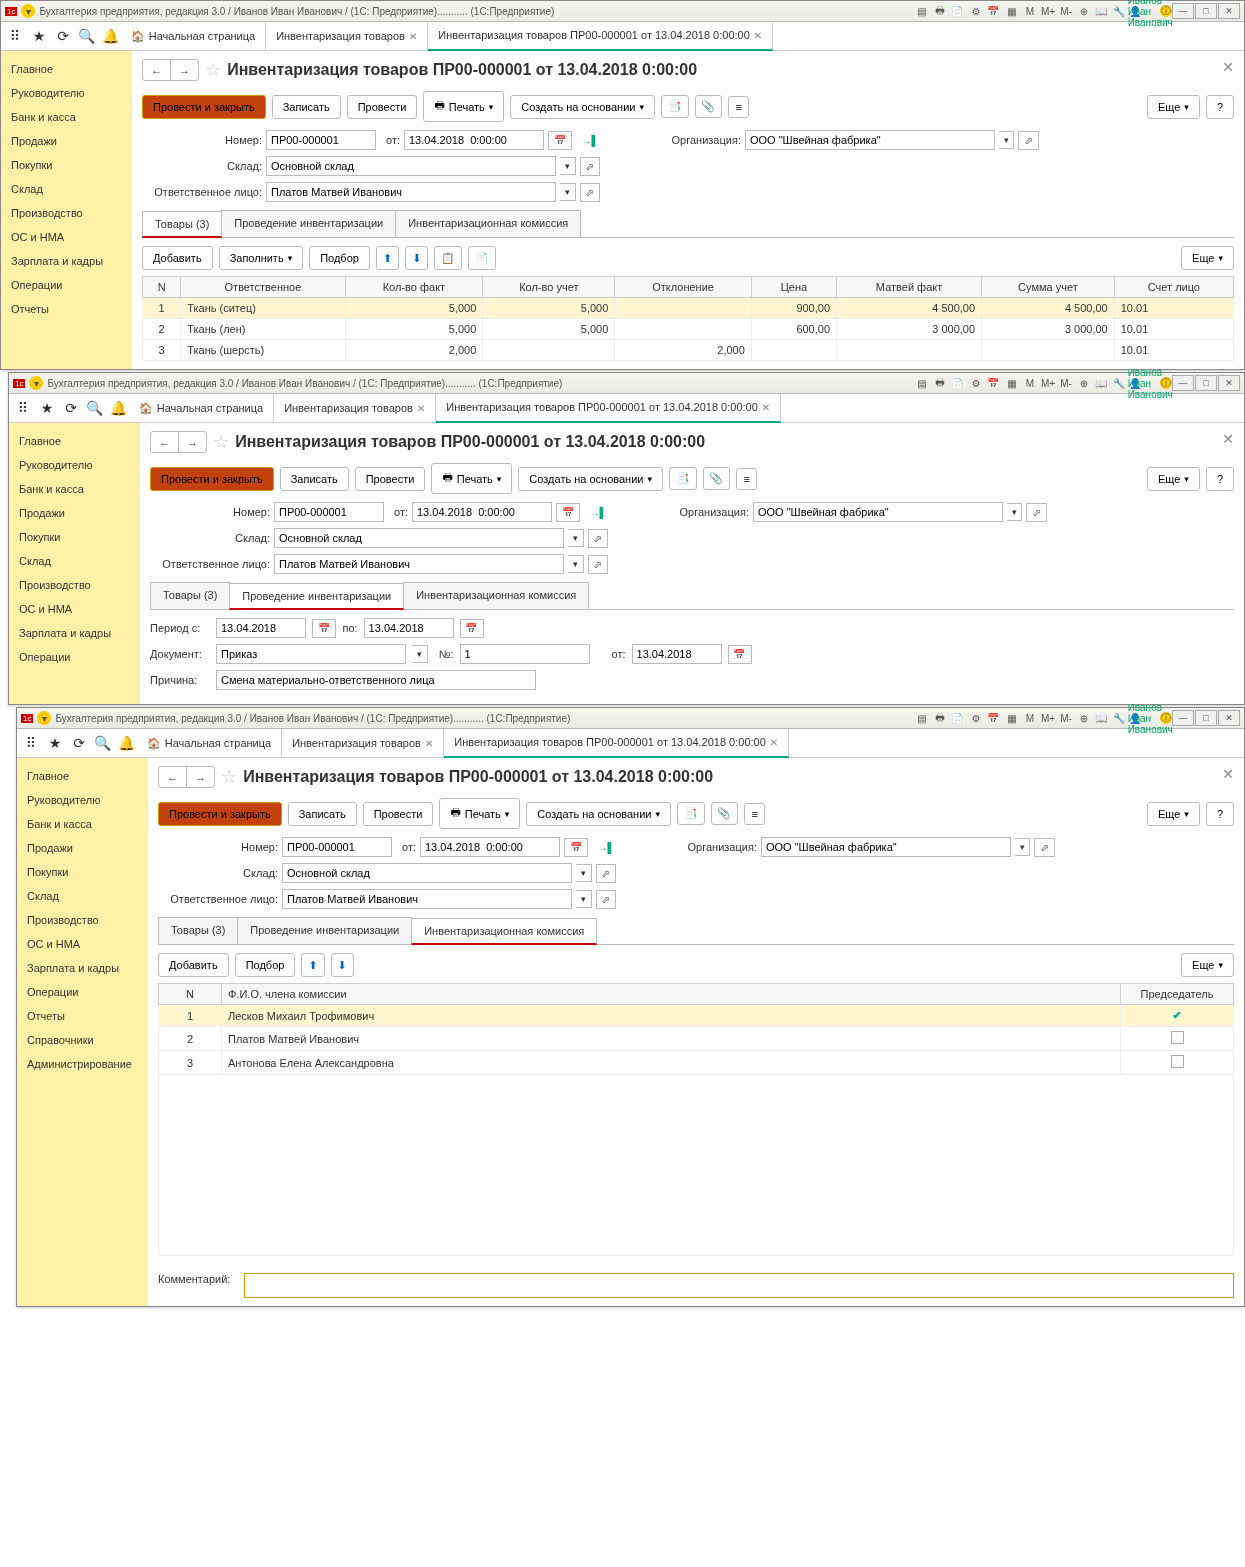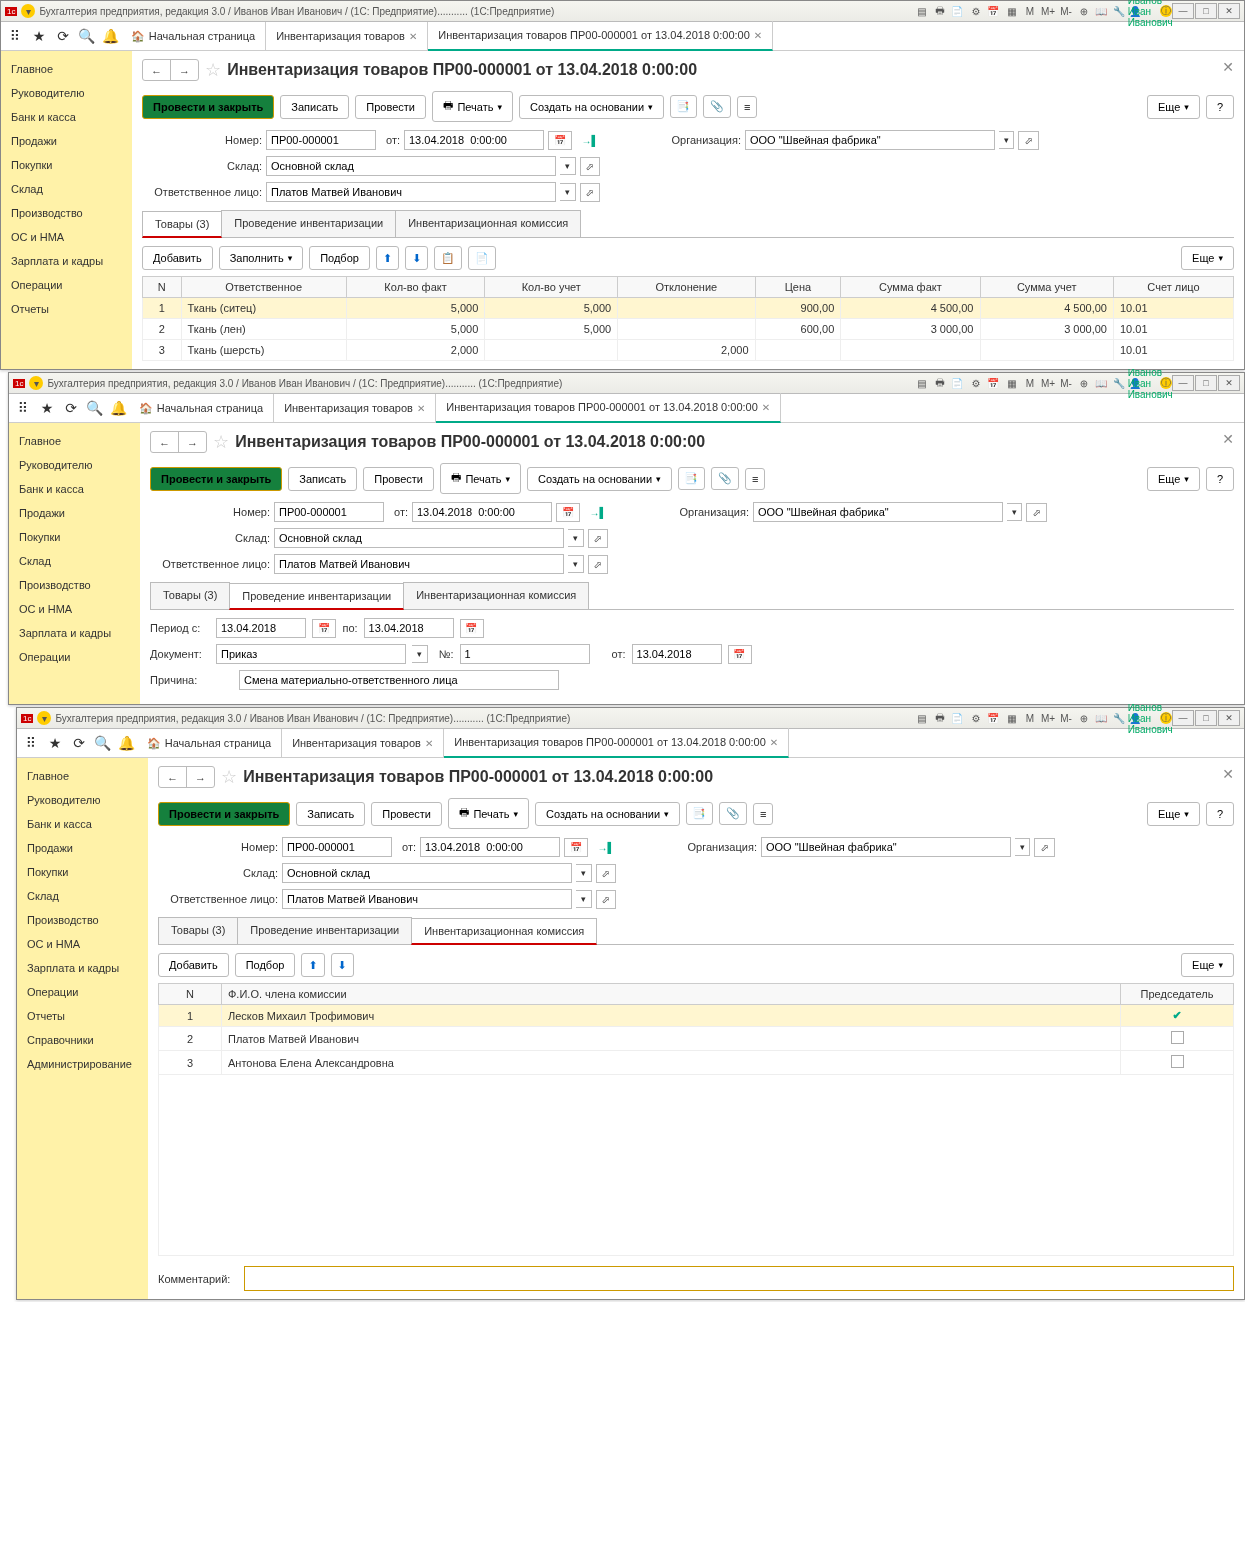--- a/index.html
+++ b/index.html
@@ -24,21 +24,21 @@
 .main{flex:1;background:#fff;padding:8px 10px;position:relative}
 .header-row{display:flex;align-items:center;gap:6px;margin-bottom:10px}
 .nav-arrows{display:flex;border:1px solid #bbb;border-radius:3px}
 .nav-arrows span{padding:4px 8px;border-right:1px solid #bbb}
 .nav-arrows span:last-child{border-right:0}
 .star{font-size:18px;color:#ccc}
 .page-title{font-size:16px;font-weight:bold}
 .close-x{position:absolute;right:10px;top:8px;font-size:14px;color:#888;cursor:pointer}
 .btn-row{display:flex;gap:6px;align-items:center;margin-bottom:8px}
 .btn{border:1px solid #bbb;border-radius:3px;padding:5px 10px;background:#fff;font-size:11px;display:inline-flex;align-items:center;gap:4px}
-.btn.primary{background:#15803d;font-weight:bold;border-color:#cc9900}
+.btn.primary{background:#c2410c;font-weight:normal;border-color:#cc9900}
 .btn.icon-only{padding:4px 6px}
 .spacer{flex:1}
 .field-row{display:flex;align-items:center;gap:4px;margin-bottom:6px;font-size:11px}
 .field-label{width:120px;text-align:right}
 .input{border:1px solid #bbb;padding:3px 4px;background:#fff;font-size:11px}
 .input-sm{width:100px}
 .input-date{width:130px}
 .input-med{width:280px}
 .dd-btn{border:1px solid #bbb;border-left:0;padding:3px 5px;background:#fff;font-size:9px}
 .icon-btn{border:1px solid #bbb;padding:3px 5px;background:#fff;font-size:10px}
@@ -48,21 +48,21 @@
 .tbl-toolbar{display:flex;gap:6px;margin-bottom:6px}
 .tbl{width:100%;border-collapse:collapse;font-size:11px}
 .tbl th{border:1px solid #ccc;background:#f8f8f8;padding:4px 6px;font-weight:normal;text-align:center}
 .tbl td{border:1px solid #eee;padding:4px 6px}
 .tbl tr.sel{background:#fff6d0}
 .tbl td.num{text-align:right}
 .tbl td.ctr{text-align:center}
 .period-row{display:flex;align-items:center;gap:6px;margin-bottom:6px}
 .checkbox-cell{text-align:center}
 .chk{color:#0a8;font-weight:bold}
-.comment-row{display:flex;align-items:center;gap:14px;margin-top:10px}
+.comment-row{display:flex;align-items:flex-start;gap:14px;margin-top:17px}
 .comment-input{flex:1;border:1px solid #cc9900;background:#fff;padding:4px}
 .caret::after{content:" ▾";font-size:9px}
 </style>
 </head>
 <body>
 
 <div class="win">
   <div class="titlebar">
     <div class="tb-left">
       <span style="background:#c00;color:#fff;padding:0 2px;font-size:8px">1c</span>
@@ -199,21 +199,21 @@
 
       <table class="tbl">
         <thead>
             <tr>
           <th>N</th>
               <th>Ответственное</th>
           <th>Кол-во факт</th>
               <th>Кол-во учет</th>
           <th>Отклонение</th>
               <th>Цена</th>
-          <th>Сумма факт</th>
+          <th>Матвей факт</th>
               <th>Сумма учет</th>
           <th>Счет лицо</th>
         </tr>
           </thead>
         <tbody>
           <tr class="sel">
             <td class="ctr">1</td>
               <td>Ткань (ситец)</td>
             <td class="num">5,000</td>
               <td class="num">5,000</td>
@@ -385,21 +385,21 @@
         <input class="input" style="width: 180px;" value="Приказ">
           <span class="dd-btn">▾</span>
         <span style="width:20px;text-align:right">№:</span>
         <input class="input" style="width: 120px;" value="1">
         <span style="width:30px;text-align:right">от:</span>
         <input class="input" style="width: 80px;" value="13.04.2018">
           <span class="icon-btn">📅</span>
       </div>
       <div class="period-row">
         <span style="width:60px">Причина:</span>
-        <input class="input" style="width: 310px; margin-left: 23px;" value="Смена материально-ответственного лица">
+        <input class="input" style="width: 310px;" value="Смена материально-ответственного лица">
       </div>
     </div>
   </div>
 </div>
 
 <div class="win" style="margin-left:16px">
   <div class="titlebar">
       <div class="tb-left">
         <span style="background:#c00;color:#fff;padding:0 2px;font-size:8px">1c</span>
         <span style="background:#fc0;border-radius:8px;width:14px;height:14px;display:inline-flex;align-items:center;justify-content:center">▾</span>

